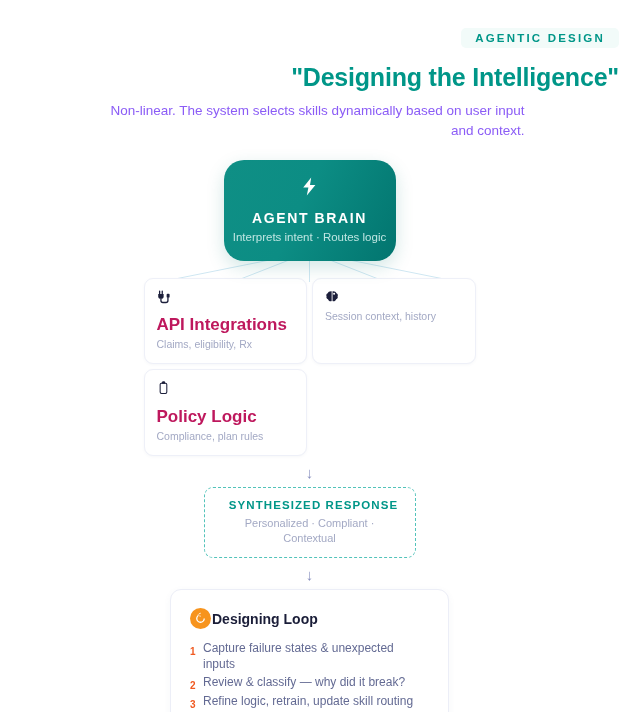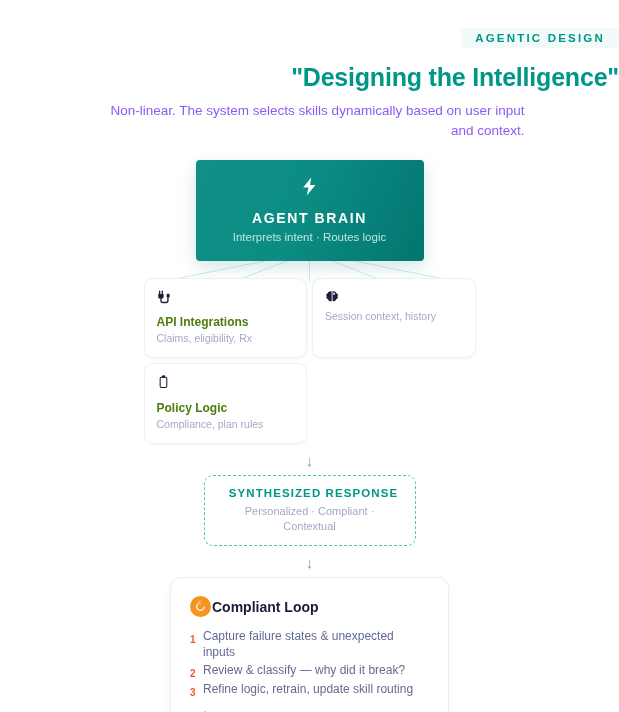--- a/index.html
+++ b/index.html
@@ -47,23 +47,23 @@
     color: #8b5cf6;
     font-size: 13.5px;
     line-height: 1.45;
   }
 
   
   .brain-wrap { margin-top: 20px; display: flex; justify-content: center; }
 
   .brain {
     position: relative;
-    width: 228px;
+    width: 172px;
     padding: 17px 0 18px;
-    border-radius: 4px;
+    border-radius: 20px;
     background: linear-gradient(115deg, #0f8f85 0%, #0c8d84 45%, #02756f 100%);
     text-align: center;
     box-shadow: 0 6px 18px rgba(5,120,112,0.18);
     z-index: 2;
   }
 
   .brain-icon { color: #ffffff; font-size: 17px; line-height: 1; }
 
   .brain-title {
     margin-top: 11px;
@@ -106,22 +106,22 @@
     border: 1px solid #eef0f8;
     border-radius: 9px;
     padding: 11px 12px 13px;
     box-shadow: 0 1px 3px rgba(80,90,140,0.05);
   }
 
   .skill-icon { font-size: 13px; line-height: 1.1; color: #1c1f3b; }
 
   .skill-name {
     margin-top: 8px;
-    color: #4d7c0f;
-    font-size: 12px;
+    color: #be185d;
+    font-size: 17px;
     font-weight: bold;
   }
 
   .skill-desc {
     margin-top: 3px;
     color: #a3a9c4;
     font-size: 10.5px;
   }
 
   
@@ -324,21 +324,21 @@
   <div class="loop-wrap">
     <div class="loop">
 
       <div class="loop-head">
         <div class="loop-badge">
           <svg width="13" height="13" viewBox="0 0 16 16" aria-hidden="true">
             <path d="M13.4 8 A5.4 5.4 0 1 1 8 2.6 L8 0.6 L4.4 3.3 L8 6 L8 4.2
                      A3.8 3.8 0 1 0 11.8 8 Z" fill="#ffffff"></path>
           </svg>
         </div>
-        <div class="loop-title">Compliant Loop</div>
+        <div class="loop-title">Designing Loop</div>
       </div>
 
       <div class="loop-steps">
         <div class="loop-step">
           <div class="loop-num">1</div>
           <div class="loop-text">Capture failure states &amp; unexpected inputs</div>
         </div>
         <div class="loop-step">
           <div class="loop-num">2</div>
           <div class="loop-text">Review &amp; classify — why did it break?</div>

